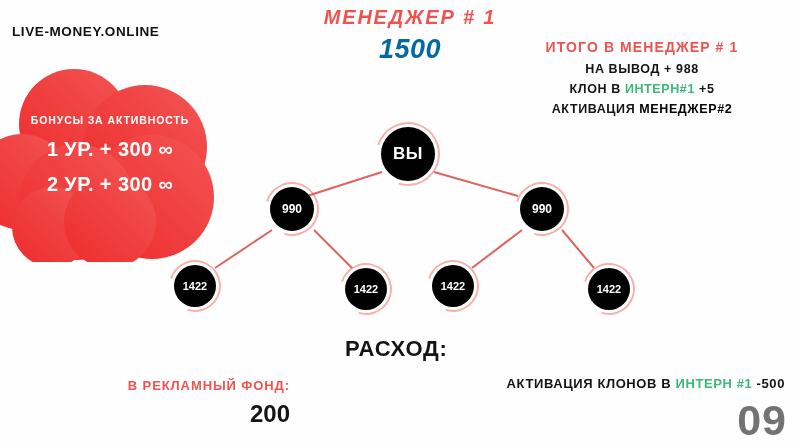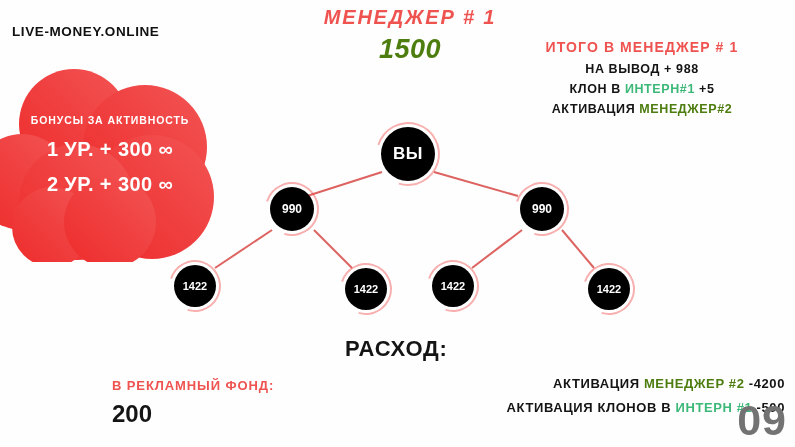--- a/index.html
+++ b/index.html
@@ -47,21 +47,21 @@
     font-size: 20px;
     font-weight: bold;
     letter-spacing: 1.8px;
     color: #ef5350;
   }
   #title-value {
     margin-top: 5px;
     font-size: 27px;
     font-weight: bold;
     letter-spacing: 0.5px;
-    color: #4d7c0f;
+    color: #0369a1;
   }
 
   
   #summary {
     position: absolute;
     right: 8px;
     top: 39px;
     width: 290px;
     text-align: center;
   }
@@ -74,21 +74,21 @@
   }
   .summary-line {
     font-size: 12.5px;
     font-weight: bold;
     letter-spacing: 0.6px;
     color: #141414;
     margin-bottom: 6px;
     white-space: nowrap;
   }
   .hl-green { color: #3cb878; }
-  .hl-red   { color: #4d7c0f; }
+  .hl-red   { color: #000000; }
 
   
   #blob-wrap {
     position: absolute;
     left: -18px;
     top: 62px;
     width: 270px;
     height: 195px;
   }
   #blob-wrap svg { display:block; }
@@ -166,21 +166,21 @@
     margin-bottom: 9px;
     white-space: nowrap;
   }
 
   
   #adfund {
     position: absolute;
     left: 112px;
     top: 378px;
     width: 178px;
-    text-align: left;
+    text-align: right;
   }
   #adfund-label {
     font-size: 13px;
     font-weight: bold;
     letter-spacing: 0.9px;
     color: #ef5350;
   }
   #adfund-value {
     margin-top: 7px;
     font-size: 24px;
@@ -288,25 +288,20 @@
       <span>1422</span>
     </div>
     <div class="node node-leaf" style="left:588px; top:268px;">
       <span>1422</span>
     </div>
   </div>
 
   <div id="expense-title">РАСХОД:</div>
   <div id="expense-lines">
     <div class="expense-line">
-      <span>АКТИВАЦИЯ</span>
-      <span class="hl-red">МЕНЕДЖЕР #2</span>
-      <span>-4200</span>
-    </div>
-    <div class="expense-line">
       <span>АКТИВАЦИЯ КЛОНОВ В</span>
       <span class="hl-green">ИНТЕРН #1</span>
       <span>-500</span>
     </div>
   </div>
 
   <div id="adfund">
     <div id="adfund-label">В РЕКЛАМНЫЙ ФОНД:</div>
     <div id="adfund-value">200</div>
   </div>

